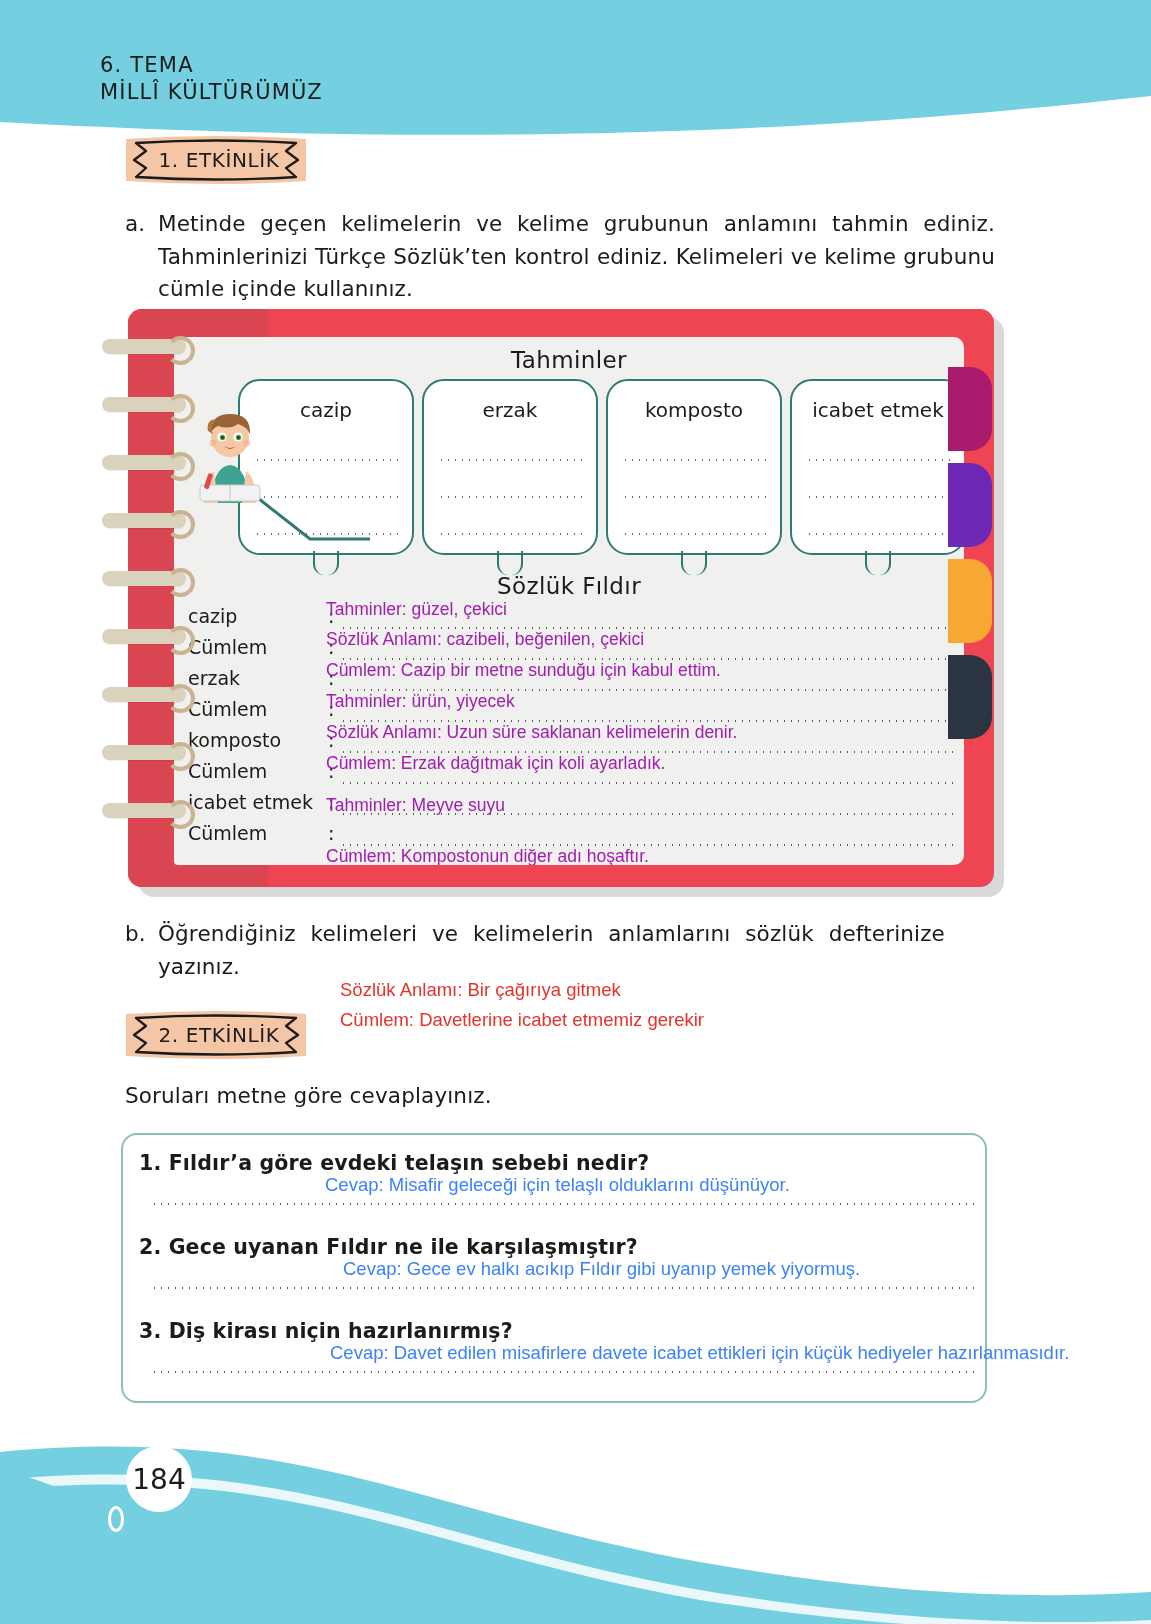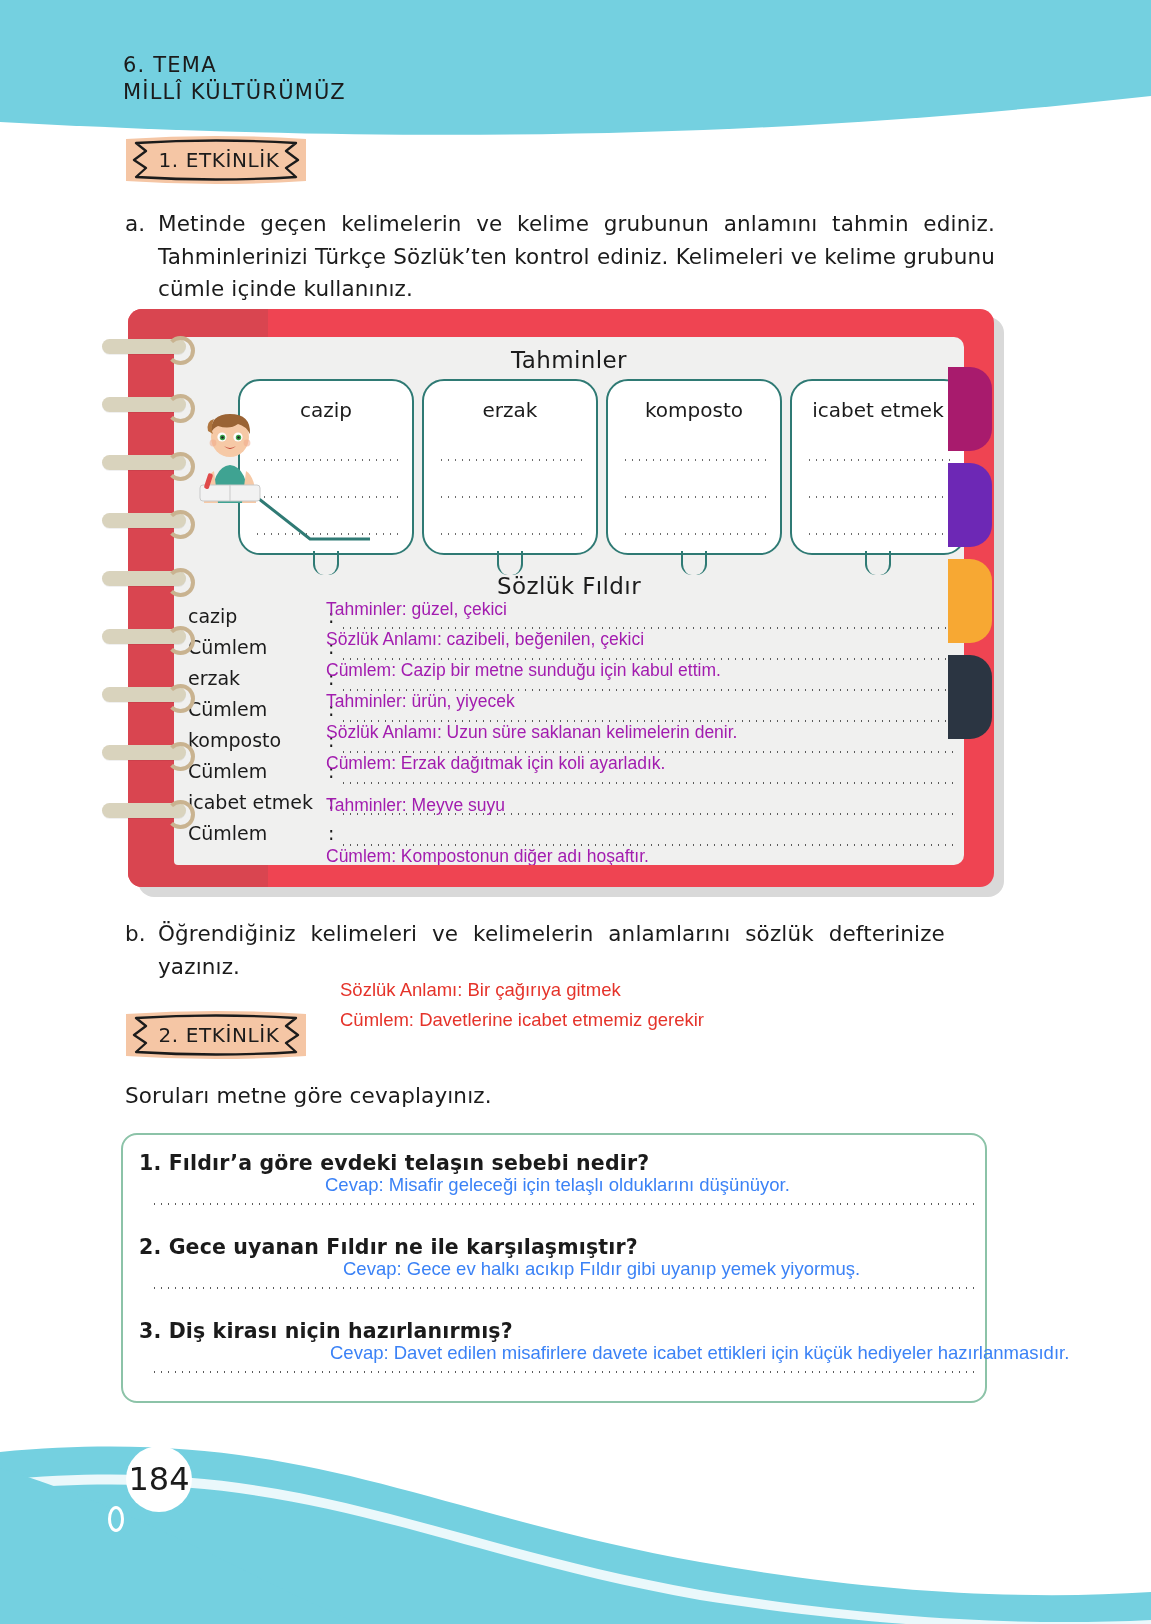--- a/index.html
+++ b/index.html
@@ -6,21 +6,21 @@
   html,body { width:1151px; height:1624px; }
   body {
     font-family: "Liberation Sans", sans-serif;
     background:#ffffff;
     position:relative;
     overflow:hidden;
   }
 
   
   .header-wave { position:absolute; top:0; left:0; width:1151px; height:150px; z-index:1; }
-  .theme-block { position:absolute; top:52px; left:123px; z-index:3; }
+  .theme-block { position:absolute; top:52px; left:100px; z-index:3; }
   .theme-line {
     font-family:"DejaVu Sans", sans-serif;
     font-size:21px; letter-spacing:1.2px; color:#1b1b1b;
     line-height:1.28; font-weight:400;
   }
 
   
   .etk-banner { position:absolute; z-index:5; width:196px; height:54px; }
   .etk-banner svg { position:absolute; top:0; left:0; }
   .etk-label {
@@ -134,21 +134,21 @@
     font-family:"Liberation Sans", sans-serif; font-size:18.5px; white-space:nowrap; }
   #ans1 { top:1174px; left:325px; }
   #ans2 { top:1258px; left:343px; }
   #ans3 { top:1342px; left:330px; }
 
   
   .footer-wave { position:absolute; bottom:0; left:0; width:1151px; height:230px; z-index:1; }
   .page-badge { position:absolute; bottom:112px; left:126px; width:66px; height:66px;
     background:#fff; border-radius:50%; z-index:3;
     display:flex; align-items:center; justify-content:center; }
-  .page-num { font-family:"DejaVu Sans", sans-serif; font-size:32px; color:#1b1b1b; }
+  .page-num { font-family:"DejaVu Sans", sans-serif; font-size:28px; color:#1b1b1b; }
   .bubble-a { position:absolute; bottom:178px; left:150px; width:22px; height:22px;
     background:#fff; border-radius:50%; z-index:3; }
   .bubble-b { position:absolute; bottom:92px; left:108px; width:16px; height:26px;
     border:3px solid #fff; border-radius:50%; z-index:3; }
 </style>
 </head>
 <body>
 
 <svg class="header-wave" viewBox="0 0 1151 150" preserveAspectRatio="none">
   <path d="M0 0 H1151 V96 C860 128 520 150 0 122 Z" fill="#74d0e0"></path>

